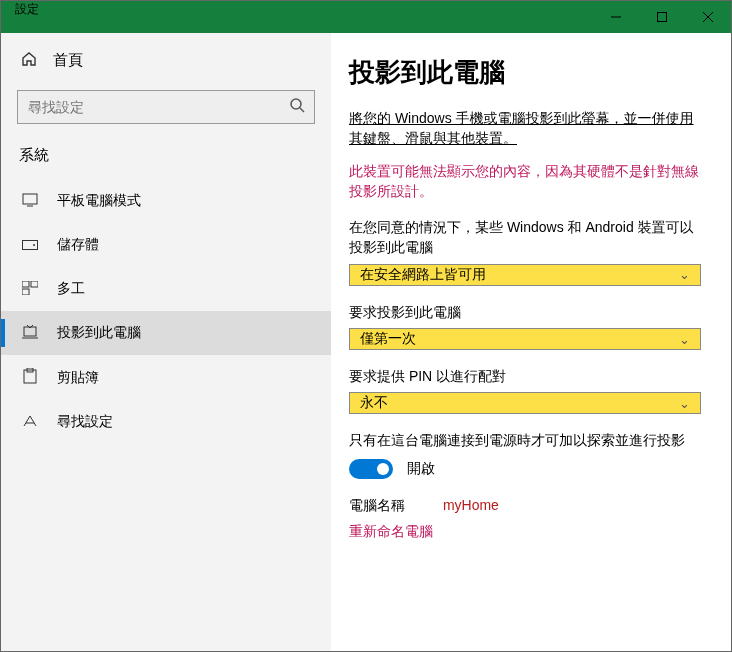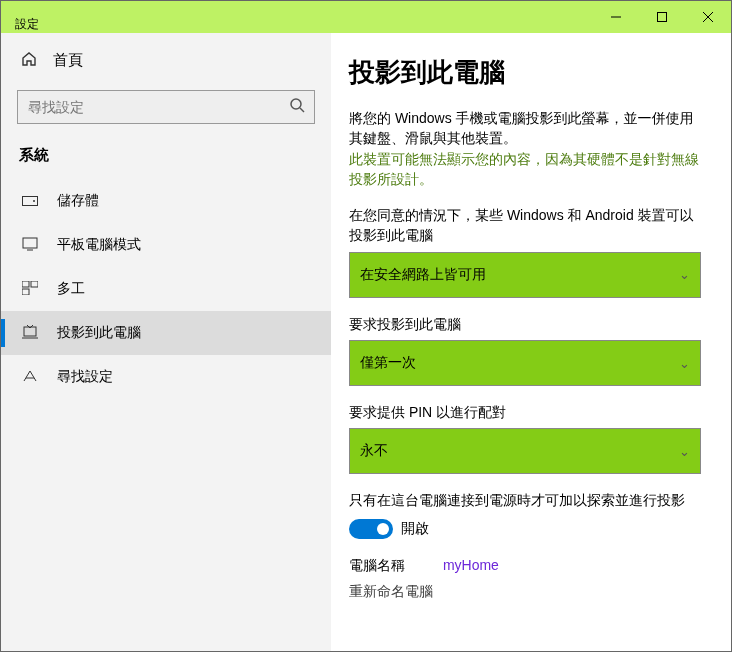--- a/index.html
+++ b/index.html
@@ -9,22 +9,22 @@
     color: #000;
     background: #fff;
     width: 732px;
     height: 652px;
     overflow: hidden;
     border: 1px solid #666;
   }
   .titlebar {
     height: 32px;
     display: flex;
-    align-items: flex-end;
-    background: #bef264;
+    align-items: flex-start;
+    background: #15803d;
     position: relative;
   }
   .titlebar .title {
     padding-left: 14px;
     font-size: 12px;
   }
   .window-controls {
     position: absolute;
     right: 0;
     top: 0;
@@ -72,21 +72,21 @@
   }
   .search-wrap .sicon {
     position:absolute;
     right: 10px;
     top: 7px;
     font-size: 16px;
     color:#555;
   }
   .section-title {
     padding: 8px 18px 14px 18px;
-    font-weight: bold;
+    font-weight: normal;
     font-size: 15px;
   }
   .nav-item {
     display:flex;
     align-items:center;
     padding: 13px 16px 13px 20px;
     gap: 18px;
     font-size: 14px;
     position:relative;
   }
@@ -114,50 +114,51 @@
     overflow:auto;
   }
   .content h1 {
     font-size: 26px;
     font-weight: 600;
     margin-bottom: 18px;
   }
   .content p.desc {
     font-size:14px;
     line-height:1.45;
-    margin-bottom:0;
+    margin-bottom:12px;
+    text-decoration:underline;
   }
   .content p.warn {
     font-size:14px;
     line-height:1.45;
-    color:#4d7c0f;
+    color:#be185d;
     margin-bottom:16px;
   }
   .label {
     font-size:14px;
     line-height:1.45;
     margin-bottom:6px;
     margin-top:10px;
   }
   .select {
     border:1px solid #888;
-    height:46px;
+    height:22px;
     display:flex;
     align-items:center;
     justify-content:space-between;
     padding:0 10px;
     font-size:14px;
     margin-bottom:16px;
-    background:#84cc16;
+    background:#fde047;
   }
   .select .chev { font-size:13px; color:#555;}
   .toggle-row {
     display:flex;
     align-items:center;
-    gap:8px;
+    gap:14px;
     margin-top:8px;
     margin-bottom:18px;
   }
   .toggle {
     width:44px;
     height:20px;
     border-radius:10px;
     background:#0078d4;
     position:relative;
   }
@@ -168,22 +169,22 @@
     width:12px;
     height:12px;
     border-radius:50%;
     background:#fff;
   }
   .field-row {
     font-size:14px;
     margin-bottom:8px;
   }
   .field-row .lbl { display:inline-block; width:90px;}
-  .field-row .val { color:#6d28d9;}
-  .link { color:#404040; font-size:14px; }
+  .field-row .val { color:#b91c1c;}
+  .link { color:#be185d; font-size:14px; }
 </style>
 </head>
 <body>
 
 <div class="titlebar">
   <div class="title">設定</div>
   <div class="window-controls">
     <div>
       <svg width="10" height="10">
           <line x1="0" y1="5" x2="10" y2="5" stroke="#000" stroke-width="1"></line>
@@ -218,48 +219,55 @@
       <span class="sicon">
         <svg width="16" height="16" viewBox="0 0 16 16">
             <circle cx="7" cy="7" r="5" fill="none" stroke="#555" stroke-width="1.5"></circle>
             <line x1="11" y1="11" x2="15" y2="15" stroke="#555" stroke-width="1.5"></line>
           </svg>
       </span>
     </div>
     <div class="section-title">系統</div>
 
     <div class="nav-item">
+      <span class="nicon"><svg width="16" height="14" viewBox="0 0 16 14">
+            <rect x="1" y="1" width="14" height="10" fill="none" stroke="#333"></rect>
+            <line x1="5" y1="13" x2="11" y2="13" stroke="#333"></line>
+          </svg></span>
+      <span>平板電腦模式</span>
+    </div>
+    <div class="nav-item">
       <span class="nicon"><svg width="16" height="10" viewBox="0 0 16 10">
             <rect x="0.5" y="0.5" width="15" height="9" fill="none" stroke="#333"></rect>
             <circle cx="12" cy="5" r="1" fill="#333"></circle>
           </svg></span>
       <span>儲存體</span>
-    </div>
-    <div class="nav-item">
-      <span class="nicon"><svg width="16" height="14" viewBox="0 0 16 14">
-            <rect x="1" y="1" width="14" height="10" fill="none" stroke="#333"></rect>
-            <line x1="5" y1="13" x2="11" y2="13" stroke="#333"></line>
-          </svg></span>
-      <span>平板電腦模式</span>
     </div>
     <div class="nav-item">
       <span class="nicon"><svg width="16" height="14" viewBox="0 0 16 14">
             <rect x="0" y="0" width="7" height="6" fill="none" stroke="#333"></rect>
             <rect x="9" y="0" width="7" height="6" fill="none" stroke="#333"></rect>
             <rect x="0" y="8" width="7" height="6" fill="none" stroke="#333"></rect>
           </svg></span>
       <span>多工</span>
     </div>
     <div class="nav-item selected">
       <span class="nicon"><svg width="16" height="14" viewBox="0 0 16 14">
             <rect x="2" y="2" width="12" height="9" fill="none" stroke="#333"></rect>
             <line x1="0" y1="13" x2="16" y2="13" stroke="#333"></line>
             <path d="M5 0 L8 3 L11 0" fill="none" stroke="#333"></path>
           </svg></span>
       <span>投影到此電腦</span>
+    </div>
+    <div class="nav-item">
+      <span class="nicon"><svg width="14" height="16" viewBox="0 0 14 16">
+            <rect x="1" y="2" width="12" height="13" fill="none" stroke="#333"></rect>
+            <rect x="4" y="0" width="6" height="4" fill="none" stroke="#333"></rect>
+          </svg></span>
+      <span>剪貼簿</span>
     </div>
     <div class="nav-item">
       <span class="nicon"><svg width="16" height="14" viewBox="0 0 16 14">
             <line x1="2" y1="12" x2="8" y2="2" stroke="#333"></line>
             <line x1="8" y1="2" x2="14" y2="12" stroke="#333"></line>
             <line x1="4" y1="9" x2="12" y2="9" stroke="#333"></line>
           </svg></span>
       <span>尋找設定</span>
     </div>
   </div>

